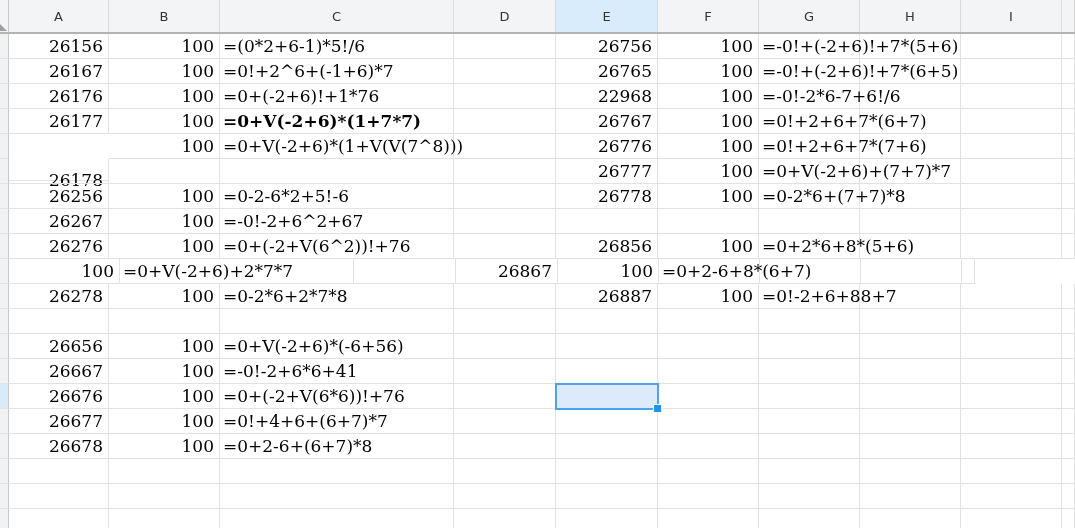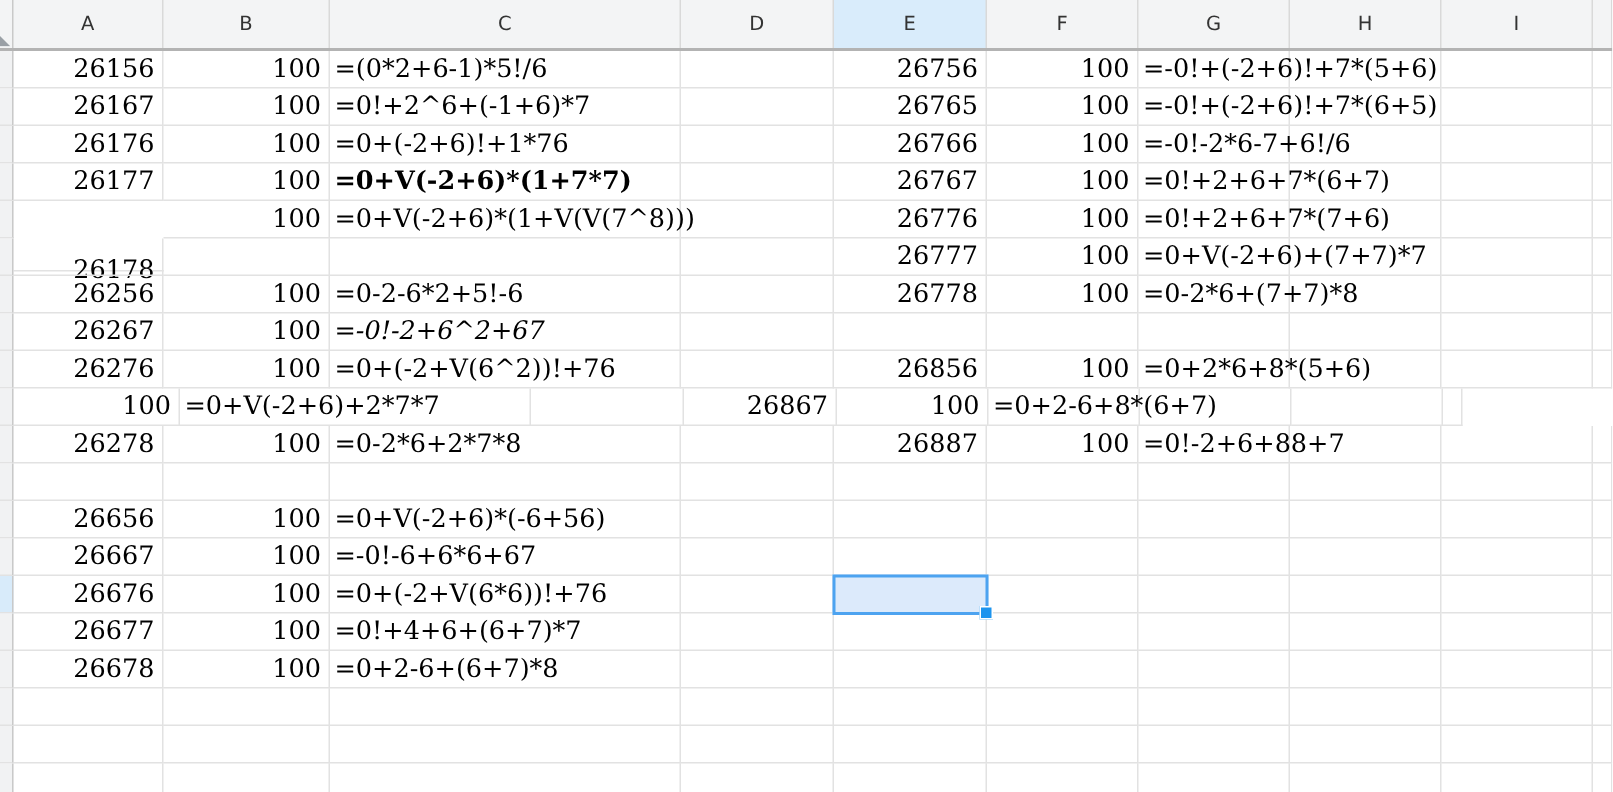--- a/index.html
+++ b/index.html
@@ -103,21 +103,21 @@
         <div class="cell left" style="width: 101px;"></div>
         <div class="cell left" style="width: 101px;"></div>
         <div class="cell left" style="width: 13px;"></div>
       </div>
       <div class="row">
         <div class="row-h"></div>
         <div class="cell right" style="width: 100px;">26176</div>
         <div class="cell right" style="width: 111px;">100</div>
         <div class="cell left" style="width: 234px;">=0+(-2+6)!+1*76</div>
         <div class="cell left" style="width: 102px;"></div>
-        <div class="cell right" style="width: 102px;">26766</div>
+        <div class="cell right" style="width: 102px;">22968</div>
         <div class="cell right" style="width: 101px;">100</div>
         <div class="cell left" style="width: 101px;">=-0!-2*6-7+6!/6</div>
         <div class="cell left" style="width: 101px;"></div>
         <div class="cell left" style="width: 101px;"></div>
         <div class="cell left" style="width: 13px;"></div>
       </div>
       <div class="row">
         <div class="row-h"></div>
         <div class="cell right" style="width: 100px;">26177</div>
         <div class="cell right" style="width: 111px;">100</div>
@@ -166,21 +166,21 @@
         <div class="cell right" style="width: 101px;">100</div>
         <div class="cell left" style="width: 101px;">=0-2*6+(7+7)*8</div>
         <div class="cell left" style="width: 101px;"></div>
         <div class="cell left" style="width: 101px;"></div>
         <div class="cell left" style="width: 13px;"></div>
       </div>
       <div class="row">
         <div class="row-h"></div>
         <div class="cell right" style="width: 100px;">26267</div>
         <div class="cell right" style="width: 111px;">100</div>
-        <div class="cell left" style="width: 234px; font-style: italic;">=-0!-2+6^2+67</div>
+        <div class="cell left" style="width: 234px;">=-0!-2+6^2+67</div>
         <div class="cell left" style="width: 102px;"></div>
         <div class="cell right" style="width: 102px;"></div>
         <div class="cell right" style="width: 101px;"></div>
         <div class="cell left" style="width: 101px;"></div>
         <div class="cell left" style="width: 101px;"></div>
         <div class="cell left" style="width: 101px;"></div>
         <div class="cell left" style="width: 13px;"></div>
       </div>
       <div class="row">
         <div class="row-h"></div>
@@ -243,21 +243,21 @@
         <div class="cell right" style="width: 101px;"></div>
         <div class="cell left" style="width: 101px;"></div>
         <div class="cell left" style="width: 101px;"></div>
         <div class="cell left" style="width: 101px;"></div>
         <div class="cell left" style="width: 13px;"></div>
       </div>
       <div class="row">
         <div class="row-h"></div>
         <div class="cell right" style="width: 100px;">26667</div>
         <div class="cell right" style="width: 111px;">100</div>
-        <div class="cell left" style="width: 234px;">=-0!-6+6*6+67</div>
+        <div class="cell left" style="width: 234px;">=-0!-2+6*6+41</div>
         <div class="cell left" style="width: 102px;"></div>
         <div class="cell right" style="width: 102px;"></div>
         <div class="cell right" style="width: 101px;"></div>
         <div class="cell left" style="width: 101px;"></div>
         <div class="cell left" style="width: 101px;"></div>
         <div class="cell left" style="width: 101px;"></div>
         <div class="cell left" style="width: 13px;"></div>
       </div>
       <div class="row">
         <div class="row-h selected"></div>

